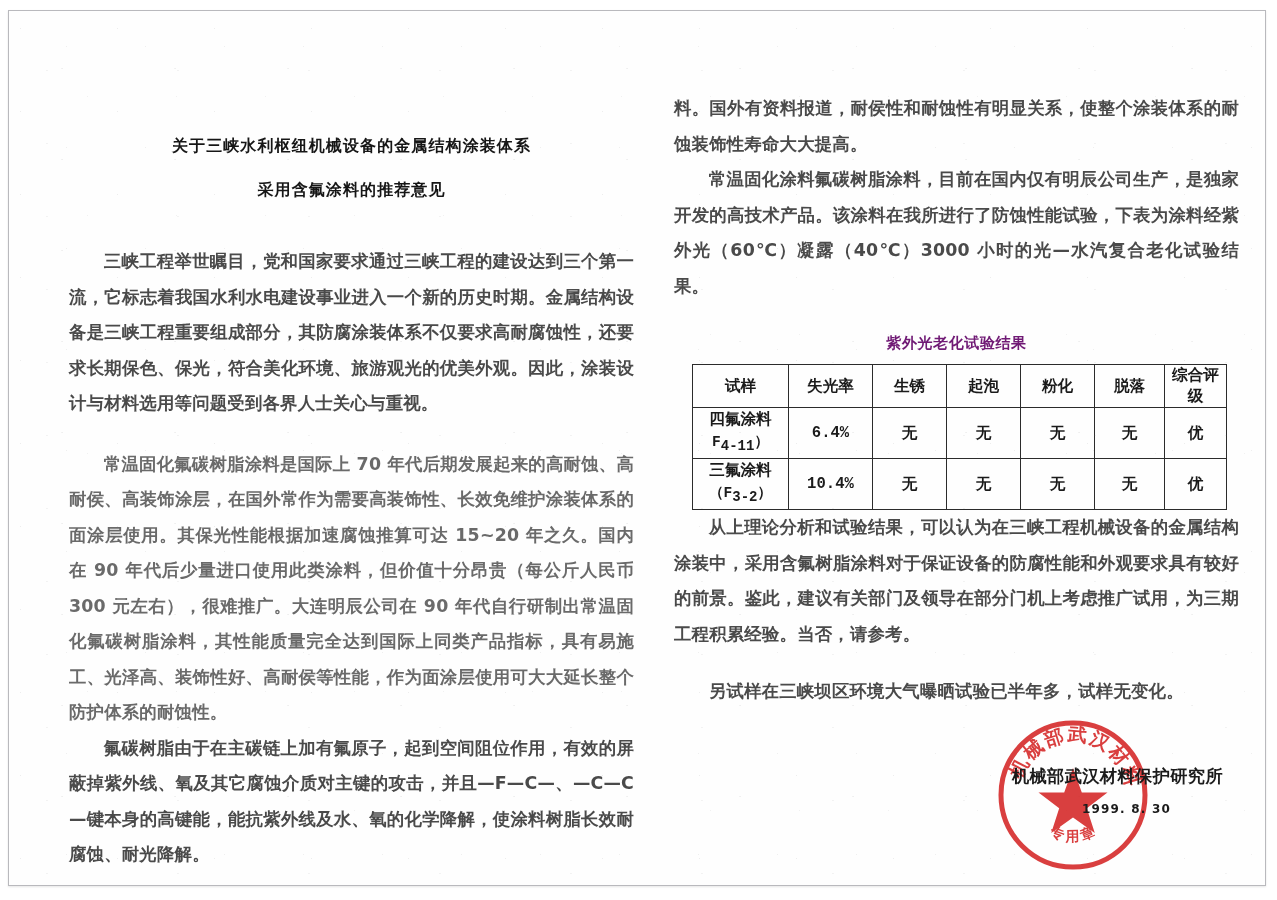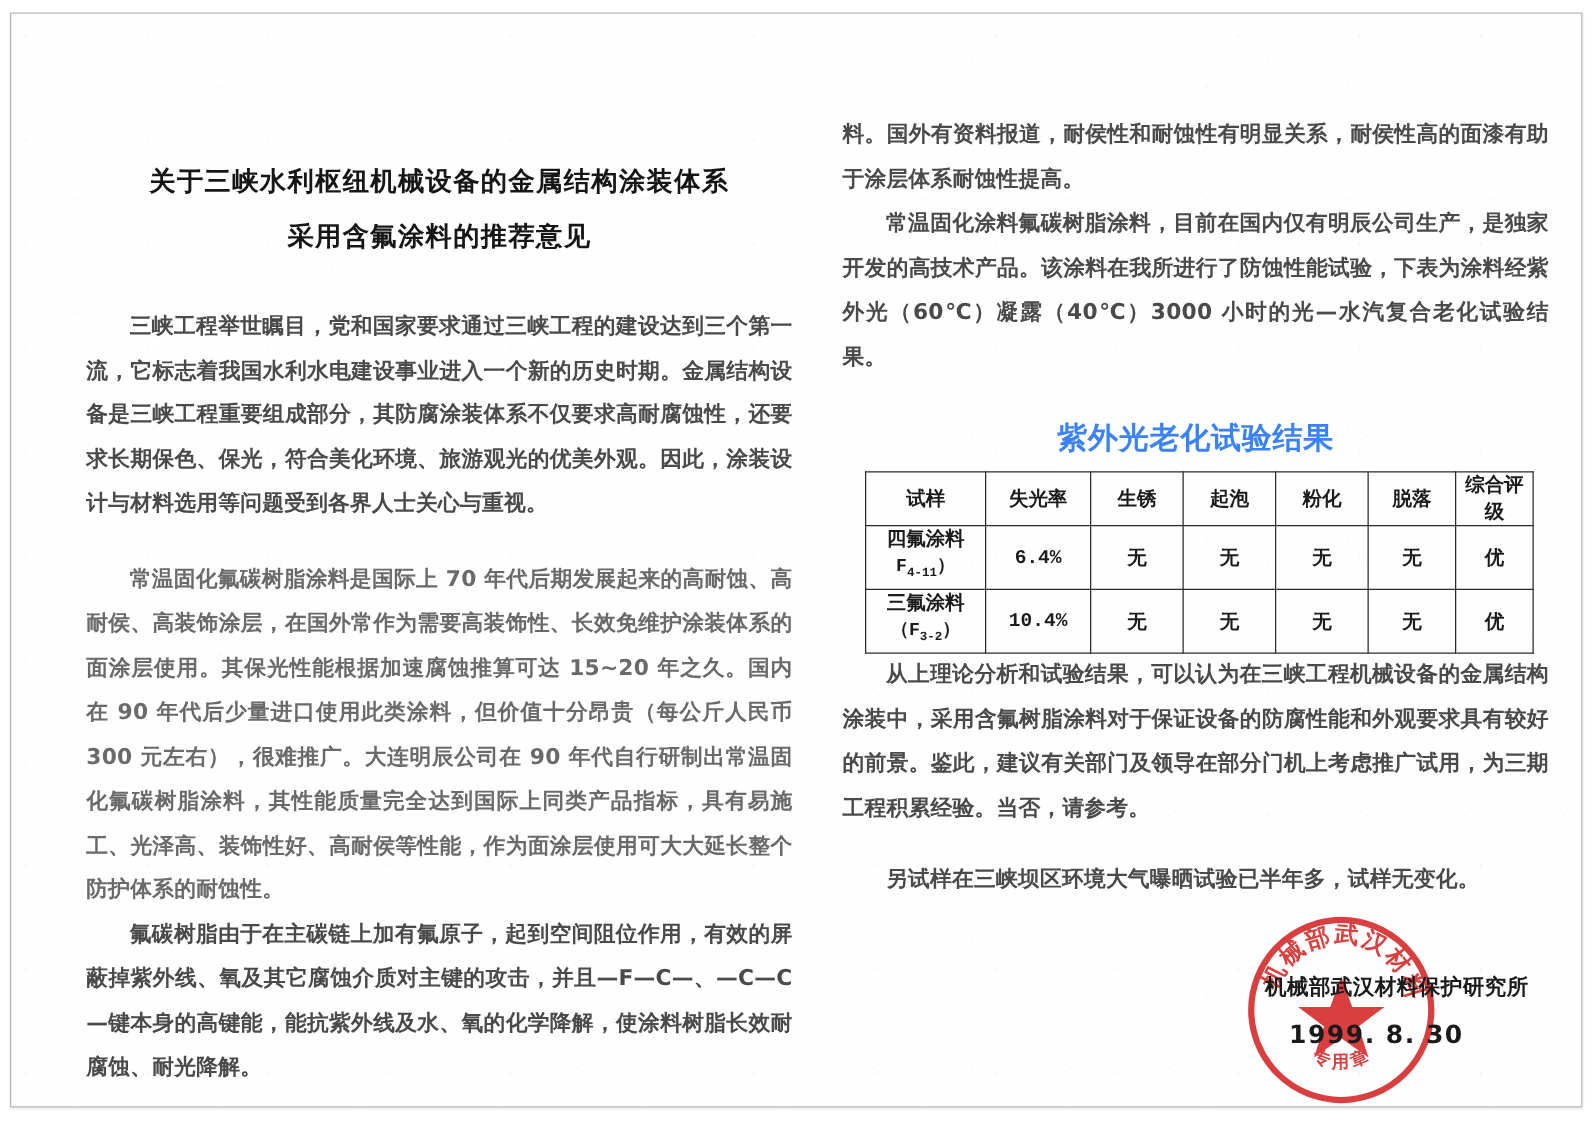--- a/index.html
+++ b/index.html
@@ -50,21 +50,21 @@
     width: 565px;
     height: 876px;
   }
 
   
   .doc-title {
     margin-top: 113px;
     text-align: center;
     font-family: Liberation Sans, sans-serif;
     font-weight: 700;
-    font-size: 21px;
+    font-size: 16px;
     letter-spacing: 1.1px;
     line-height: 44px;
     color: #161616;
   }
   .doc-title .line2 {
     display: block;
   }
 
   
   .para {
@@ -83,25 +83,25 @@
   .faded-1 { color: #4a4a4a; }
   .faded-2 { color: #6a6a6a; margin-top: 25px; }
 
   
   .col-right .para.first { margin-top: 80px; text-indent: 0; }
 
   
   .table-caption {
     text-align: center;
     font-weight: 700;
-    font-size: 24px;
+    font-size: 15px;
     letter-spacing: 0.6px;
     margin-top: 30px;
     margin-bottom: 11px;
-    color: #3b82f6;
+    color: #701a75;
   }
   table.result-table {
     border-collapse: collapse;
     width: 534px;
     margin-left: 18px;
     table-layout: fixed;
     font-family: Liberation Mono, monospace;
   }
   table.result-table th,
   table.result-table td {
@@ -122,42 +122,42 @@
   table.result-table col.c5 { width: 74px; }
   table.result-table col.c6 { width: 70px; }
   table.result-table col.c7 { width: 62px; }
 
   .sample-cell {
     line-height: 22px;
     font-size: 15px;
   }
   .sample-cell .nm { display: block; text-align: center; }
   .sample-cell .code { display: block; font-size: 14.5px; }
-  .sample-cell .code sub { font-size: 10px; }
+  .sample-cell .code sub { font-size: 14px; }
 
   
   .col-right .after-table { margin-top: 22px; }
 
   
   .signature-block {
     position: relative;
     margin-top: 54px;
     text-align: right;
     padding-right: 16px;
   }
   .sig-org {
     font-size: 17.2px;
     font-weight: 700;
     letter-spacing: 0.4px;
     color: #1b1b1b;
     position: relative;
     z-index: 3;
   }
   .sig-date {
-    font-size: 20px;
+    font-size: 12px;
     font-weight: 700;
     letter-spacing: 1.2px;
     color: #1b1b1b;
     margin-top: 14px;
     margin-right: 52px;
     position: relative;
     z-index: 3;
   }
 
   
@@ -205,21 +205,21 @@
 
       <p class="para faded-2">常温固化氟碳树脂涂料是国际上 70 年代后期发展起来的高耐蚀、高耐侯、高装饰涂层，在国外常作为需要高装饰性、长效免维护涂装体系的面涂层使用。其保光性能根据加速腐蚀推算可达 15~20 年之久。国内在 90 年代后少量进口使用此类涂料，但价值十分昂贵（每公斤人民币 300 元左右），很难推广。大连明辰公司在 90 年代自行研制出常温固化氟碳树脂涂料，其性能质量完全达到国际上同类产品指标，具有易施工、光泽高、装饰性好、高耐侯等性能，作为面涂层使用可大大延长整个防护体系的耐蚀性。</p>
 
       <p class="para faded-1">氟碳树脂由于在主碳链上加有氟原子，起到空间阻位作用，有效的屏蔽掉紫外线、氧及其它腐蚀介质对主键的攻击，并且—F—C—、—C—C—键本身的高键能，能抗紫外线及水、氧的化学降解，使涂料树脂长效耐腐蚀、耐光降解。</p>
 
       <p class="para faded-2">由明辰公司开发的氟碳树脂性能与国外产品相同，但价格仅有同类产品的 1/3 左右，每公斤为人民币 100 多元，另外作为面涂层使用，一般涂刷 30μm，就可以起到非常好的保光耐侯高装饰作用，使整个涂装体系的耐蚀装饰性寿命大大提高。在价格质量比上氟碳树脂涂料优于丙烯酸聚氨酯等一般耐侯性涂</p>
     </div>
 
     <div class="col-right">
 
-      <p class="para first faded-1">料。国外有资料报道，耐侯性和耐蚀性有明显关系，耐侯性高的面漆有助于涂层体系耐蚀性提高。</p>
+      <p class="para first faded-1">料。国外有资料报道，耐侯性和耐蚀性有明显关系，使整个涂装体系的耐蚀装饰性寿命大大提高。</p>
 
       <p class="para faded-1">常温固化涂料氟碳树脂涂料，目前在国内仅有明辰公司生产，是独家开发的高技术产品。该涂料在我所进行了防蚀性能试验，下表为涂料经紫外光（60℃）凝露（40℃）3000 小时的光—水汽复合老化试验结果。</p>
 
       <div class="table-caption">紫外光老化试验结果</div>
 
       <table class="result-table">
         <colgroup>
           <col class="c1">
             <col class="c2">
             <col class="c3">

